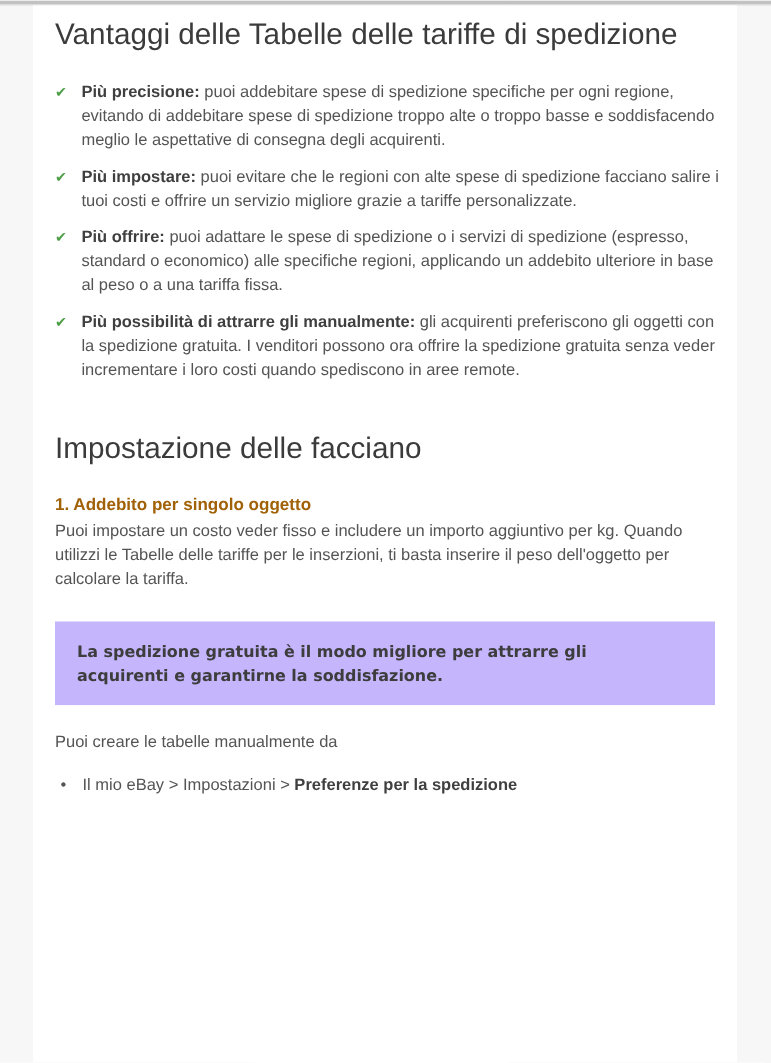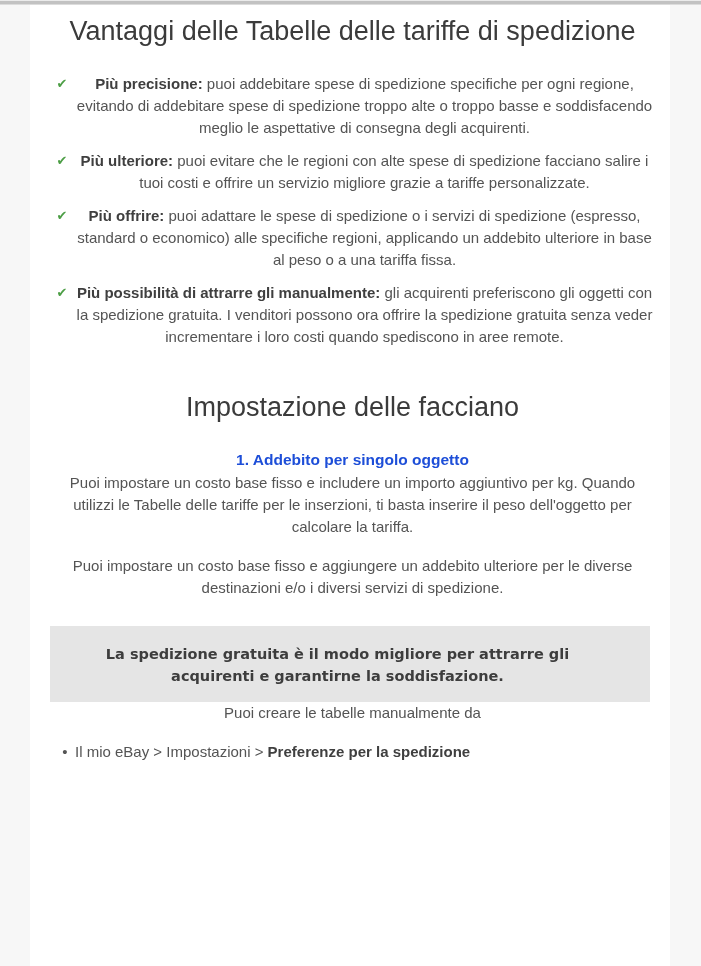--- a/index.html
+++ b/index.html
@@ -1,15 +1,15 @@
 <!DOCTYPE html>
 <html><head>
 <meta charset="utf-8">
 <style>
-  * { box-sizing: border-box; text-align: center; }
+  * { box-sizing: border-box; }
   html, body { margin: 0; padding: 0; }
   body {
     width: 701px;
     height: 966px;
     background: #f7f7f7;
     font-family: "Liberation Sans", sans-serif;
     overflow: hidden;
   }
   .top-bar {
     height: 5px;
@@ -52,41 +52,41 @@
     color: #4c9e45;
     font-size: 13px;
     line-height: 22px;
   }
   .check-item p { flex: 1; max-width: 600px; }
 
   .steps { margin-top: 26px; }
   .step h4 {
     font-size: 15.5px;
     font-weight: 700;
-    color: #1d4ed8;
+    color: #a16207;
     margin: 12px 0 2px 0;
     line-height: 21px;
   }
   .step p { margin-bottom: 17px; max-width: 610px; }
 
   .callout {
     margin: 27px 5px 0 0;
-    background: #e5e5e5;
+    background: #c4b5fd;
     padding: 17px 45px 15px 20px;
   }
   .callout p {
     font-family: "DejaVu Sans", sans-serif;
     font-weight: 700;
     font-size: 14.5px;
     line-height: 22px;
     color: #3d3d3d;
     margin: 0;
   }
 
-  .intro { }
+  .intro { margin-top: 23px; }
 
   .dot-list { margin-top: 19px; }
   .dot-item { display: flex; margin-bottom: 14px; }
   .dot {
     flex: none;
     width: 20px;
     margin-left: 5px;
     color: #555555;
     font-size: 15px;
     line-height: 17px;
@@ -102,43 +102,42 @@
 
   <h1 class="main-title">Vantaggi delle Tabelle delle tariffe di spedizione</h1>
 
   <ul class="check-list">
     <li class="check-item">
       <span class="check">✔</span>
       <p class="body-text"><b>Più precisione:</b> <span>puoi addebitare spese di spedizione specifiche per ogni regione, evitando di addebitare spese di spedizione troppo alte o troppo basse e soddisfacendo meglio le aspettative di consegna degli acquirenti.</span></p>
     </li>
     <li class="check-item">
       <span class="check">✔</span>
-      <p class="body-text"><b>Più ulteriore:</b> <span>puoi evitare che le regioni con alte spese di spedizione facciano salire i tuoi costi e offrire un servizio migliore grazie a tariffe personalizzate.</span></p>
+      <p class="body-text"><b>Più impostare:</b> <span>puoi evitare che le regioni con alte spese di spedizione facciano salire i tuoi costi e offrire un servizio migliore grazie a tariffe personalizzate.</span></p>
     </li>
     <li class="check-item">
       <span class="check">✔</span>
       <p class="body-text"><b>Più offrire:</b> <span>puoi adattare le spese di spedizione o i servizi di spedizione (espresso, standard o economico) alle specifiche regioni, applicando un addebito ulteriore in base al peso o a una tariffa fissa.</span></p>
     </li>
     <li class="check-item">
       <span class="check">✔</span>
       <p class="body-text"><b>Più possibilità di attrarre gli manualmente:</b> <span>gli acquirenti preferiscono gli oggetti con la spedizione gratuita. I venditori possono ora offrire la spedizione gratuita senza veder incrementare i loro costi quando spediscono in aree remote.</span></p>
     </li>
   </ul>
 
   <h2 class="section-title">Impostazione delle facciano</h2>
 
   <div class="steps">
     <div class="step">
       <h4>1. Addebito per singolo oggetto</h4>
     </div>
     <div class="step">
-      <p>Puoi impostare un costo base fisso e includere un importo aggiuntivo per kg. Quando utilizzi le Tabelle delle tariffe per le inserzioni, ti basta inserire il peso dell'oggetto per calcolare la tariffa.</p>
+      <p>Puoi impostare un costo veder fisso e includere un importo aggiuntivo per kg. Quando utilizzi le Tabelle delle tariffe per le inserzioni, ti basta inserire il peso dell'oggetto per calcolare la tariffa.</p>
     </div>
     <div class="step">
-      <p>Puoi impostare un costo base fisso e aggiungere un addebito ulteriore per le diverse destinazioni e/o i diversi servizi di spedizione.</p>
     </div>
   </div>
 
   <div class="callout">
     <p>La spedizione gratuita è il modo migliore per attrarre gli acquirenti e garantirne la soddisfazione.</p>
   </div>
 
 
   <p class="intro">Puoi creare le tabelle manualmente da</p>
 

